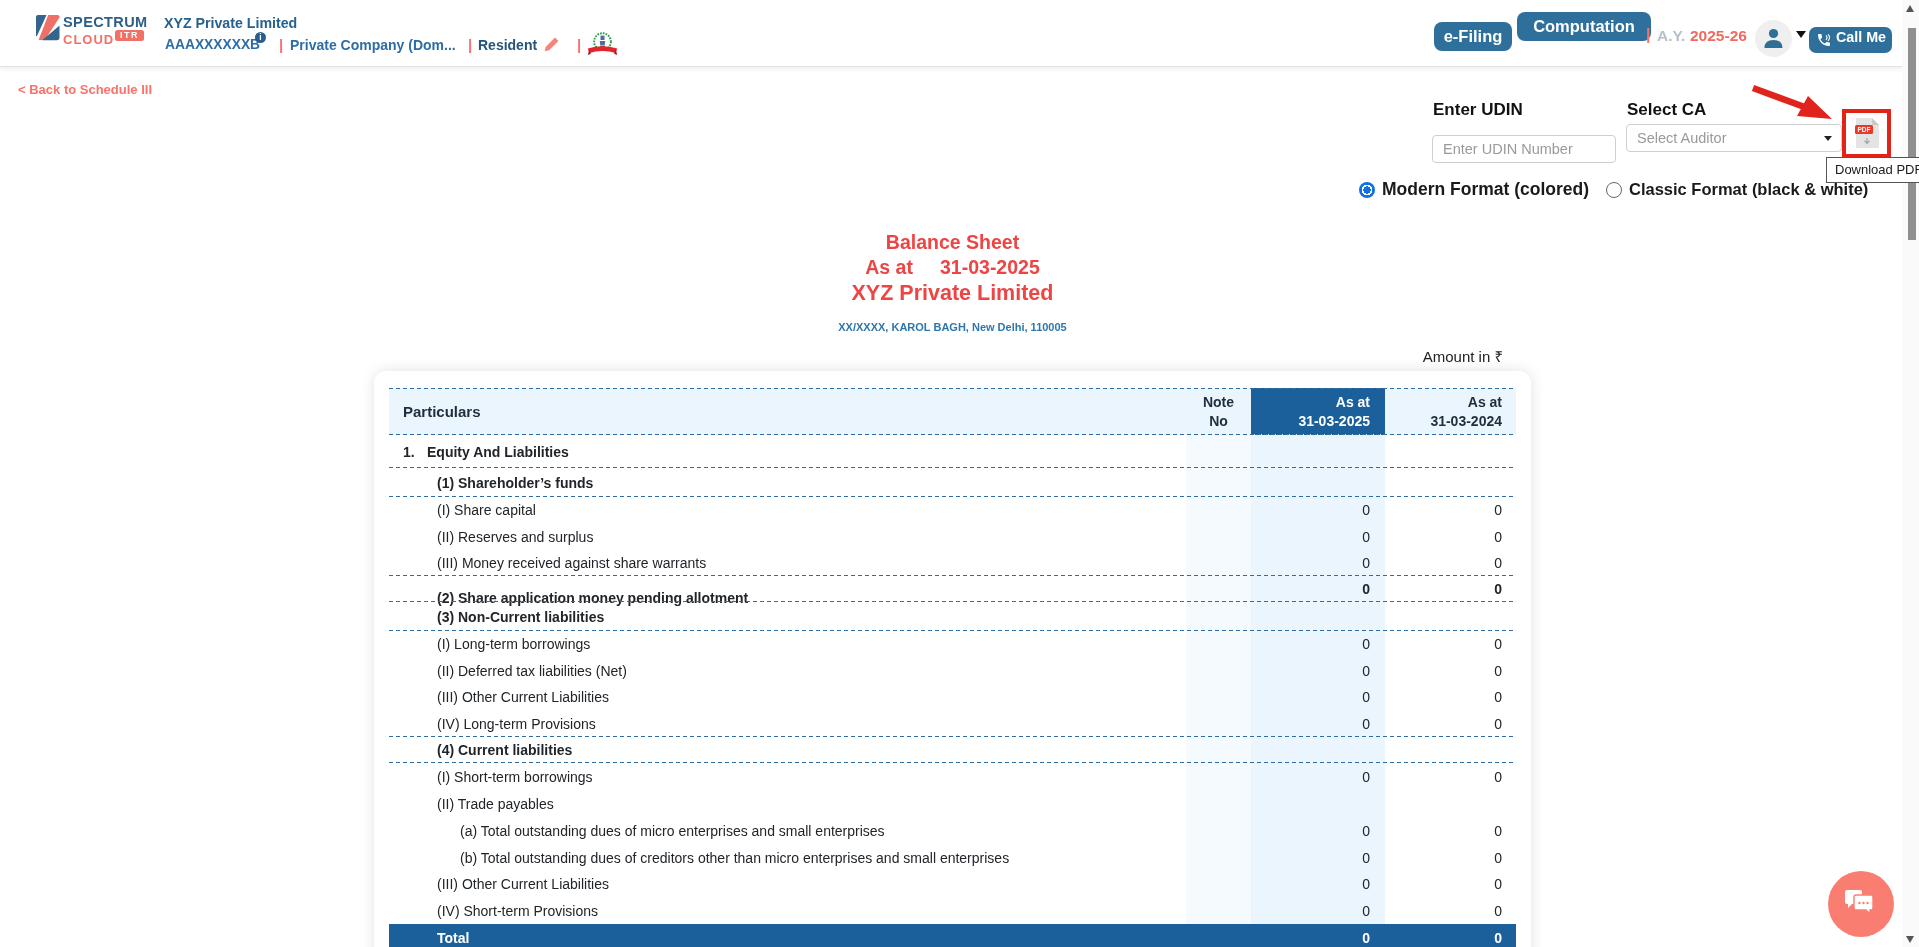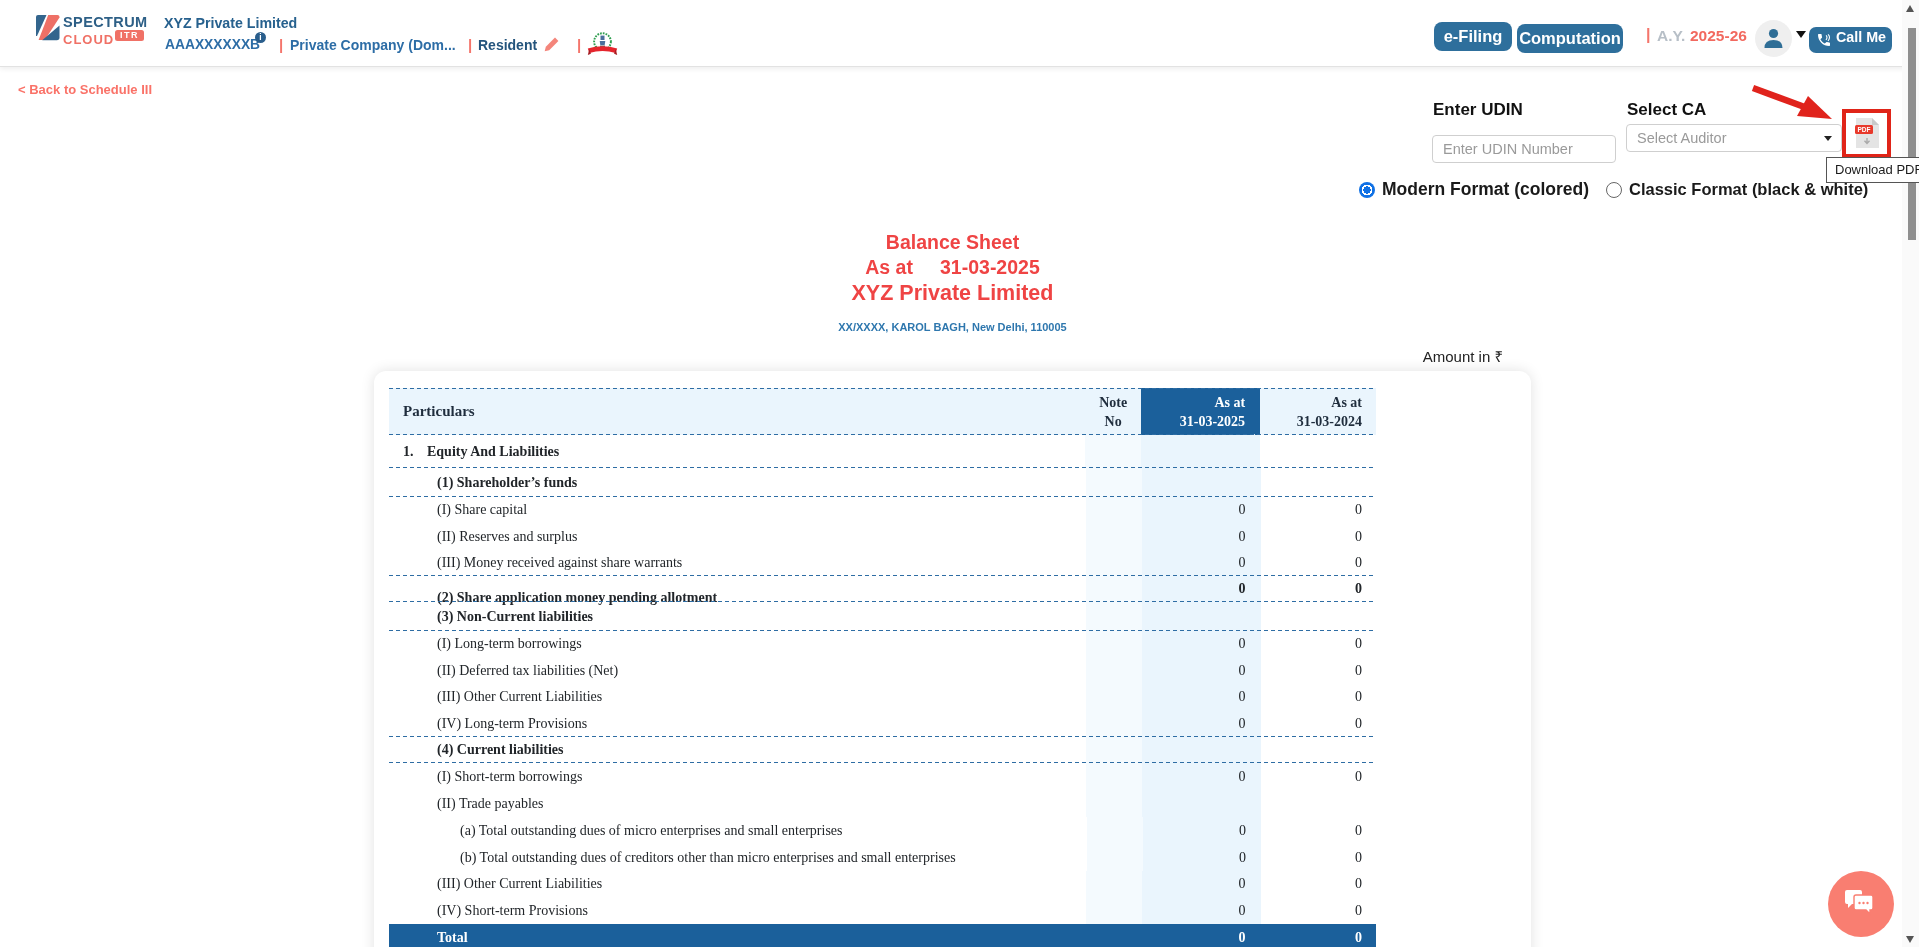--- a/index.html
+++ b/index.html
@@ -26,21 +26,21 @@
   .inp { position:absolute; height:28px; border:1px solid #cfcfcf; border-radius:4px;
     background:#fff; color:#9a9a9a; font-size:14.5px; line-height:26px; padding-left:10px; }
 
   
   .t-center { position:absolute; left:389px; width:1127px; text-align:center; color:#ef4444; font-weight:bold; }
 
   
   #card { position:absolute; left:374px; top:371px; width:1157px; height:620px;
     background:#fff; border-radius:12px; box-shadow:0 0 14px rgba(0,0,0,.12); }
   #tbl { position:absolute; left:15px; top:17px; width:1127px; }
-  .row { position:relative; display:flex; width:987px; font-size:14px; color:#212529;font-family:Liberation Serif, serif; }
+  .row { position:relative; display:flex; width:1127px; font-size:14px; color:#212529; }
   .row.db::after { content:""; position:absolute; left:0; right:0; bottom:0; height:1px;
     background:repeating-linear-gradient(90deg,#2e6da4 0 4px,transparent 4px 7px); }
   .row.dt::before { content:""; position:absolute; left:0; right:0; top:0; height:1px;
     background:repeating-linear-gradient(90deg,#2e6da4 0 4px,transparent 4px 7px); }
   .c0 { width:797px; display:flex; align-items:center; }
   .c1 { width:65px; }
   .c2 { width:134px; display:flex; align-items:center; justify-content:flex-end; padding-right:15px; }
   .c3 { width:131px; display:flex; align-items:center; justify-content:flex-end; padding-right:14px; }
   .tint .c1 { background:#f4fafe; }
   .tint .c2 { background:#eaf5fd; }
@@ -75,21 +75,21 @@
       <circle cx="15.5" cy="9.6" r="8.3" fill="none" stroke="#2e9e4f" stroke-width="2.1" stroke-dasharray="1.7 1.1"></circle>
       <circle cx="15.5" cy="9.6" r="7.2" fill="#fff" stroke="none"></circle>
       <rect x="13.5" y="3.6" width="4" height="4.4" fill="#4a6f9c"></rect>
       <path d="M12.7,9 h5.6 l-0.6,4 h-4.4 Z" fill="#4a6f9c"></path>
       <rect x="13" y="13.6" width="5" height="1.2" fill="#444"></rect>
       <path d="M0.8,16.4 Q15.5,12 30.2,16.4 L28.7,20.9 Q15.5,16.9 2.3,20.9 Z" fill="#e5252d"></path>
       <path d="M2.3,17 L3.9,21.7 L0.8,23 Z" fill="#a61d23"></path>
       <path d="M28.7,17 L27.1,21.7 L30.2,23 Z" fill="#a61d23"></path>
     </svg>
     <div class="btn-blue" style="left:1434px;top:22px;width:78px;height:29px;line-height:29px;">e-Filing</div>
-    <div class="btn-blue" style="left:1517px;top:24px;width:106px;height:29px;line-height:29px;">Computation</div>
+    <div class="btn-blue" style="left:1517px;top:12px;width:134px;height:29px;line-height:29px;">Computation</div>
     <div class="abs" style="left:1646px;top:26px;color:#f4756b;font-weight:600;font-size:16px;">|</div>
     <div class="abs" style="left:1657px;top:27px;color:#b7bfc7;font-weight:bold;font-size:15.5px;">A.Y.</div>
     <div class="abs" style="left:1690px;top:27px;color:#f2695f;font-weight:bold;font-size:15.5px;">2025-26</div>
     <div class="abs" style="left:1755px;top:20px;width:37px;height:37px;border-radius:50%;background:#efefef;">
       <svg class="abs" style="left:8px;top:7px;" width="21" height="23" viewBox="0 0 21 23">
         <circle cx="10.5" cy="6.5" r="4.6" fill="#2f6e96"></circle>
         <path d="M1.5,21 q0,-8 9,-8 q9,0 9,8 Z" fill="#2f6e96"></path>
       </svg>
     </div>
     <div class="abs" style="left:1796px;top:31px;width:0;height:0;border-left:5.5px solid transparent;border-right:5.5px solid transparent;border-top:7px solid #111;"></div>

